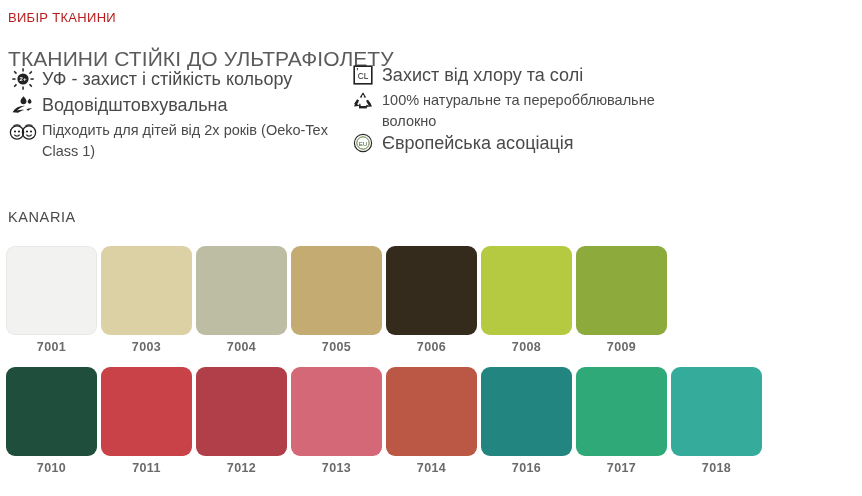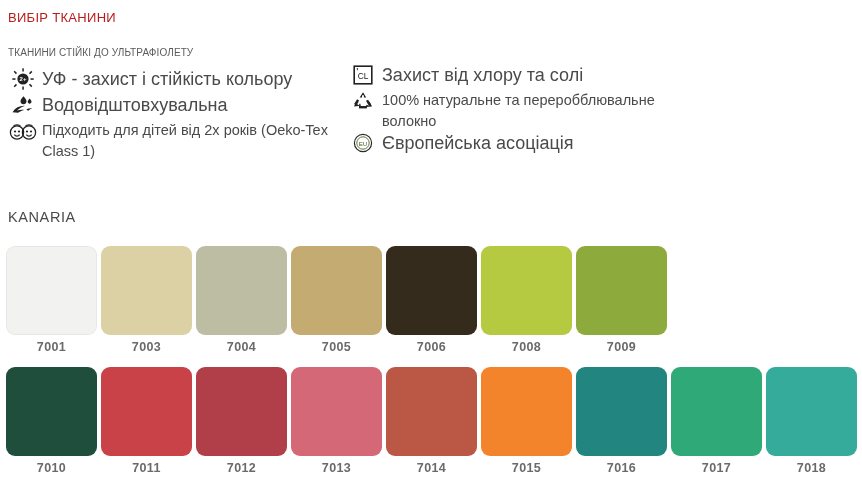--- a/index.html
+++ b/index.html
@@ -30,21 +30,21 @@
     font-size: 13px;
     font-weight: normal;
     letter-spacing: 0.3px;
     color: #b91c1c;
     white-space: nowrap;
   }
   .subtitle {
     position: absolute;
     left: 8px;
     top: 47px;
-    font-size: 10px;
+    font-size: 21px;
     font-weight: normal;
     color: #5b5b5b;
     letter-spacing: 0.1px;
     white-space: nowrap;
   }
 
   
   .features-left {
     position: absolute;
     left: 8px;
@@ -304,24 +304,20 @@
         </div>
       <div class="cell">
           <div class="chip" style="background: rgb(212, 104, 119);"></div>
           <div class="code">7013</div>
         </div>
       <div class="cell">
           <div class="chip" style="background: rgb(187, 87, 69);"></div>
           <div class="code">7014</div>
         </div>
       <div class="cell">
-          <div class="chip" style="background: rgb(244, 132, 44);"></div>
-          <div class="code">7015</div>
-        </div>
-      <div class="cell">
           <div class="chip" style="background: rgb(34, 133, 127);"></div>
           <div class="code">7016</div>
         </div>
       <div class="cell">
           <div class="chip" style="background: rgb(47, 169, 120);"></div>
           <div class="code">7017</div>
         </div>
       <div class="cell">
           <div class="chip" style="background: rgb(53, 171, 155);"></div>
           <div class="code">7018</div>

